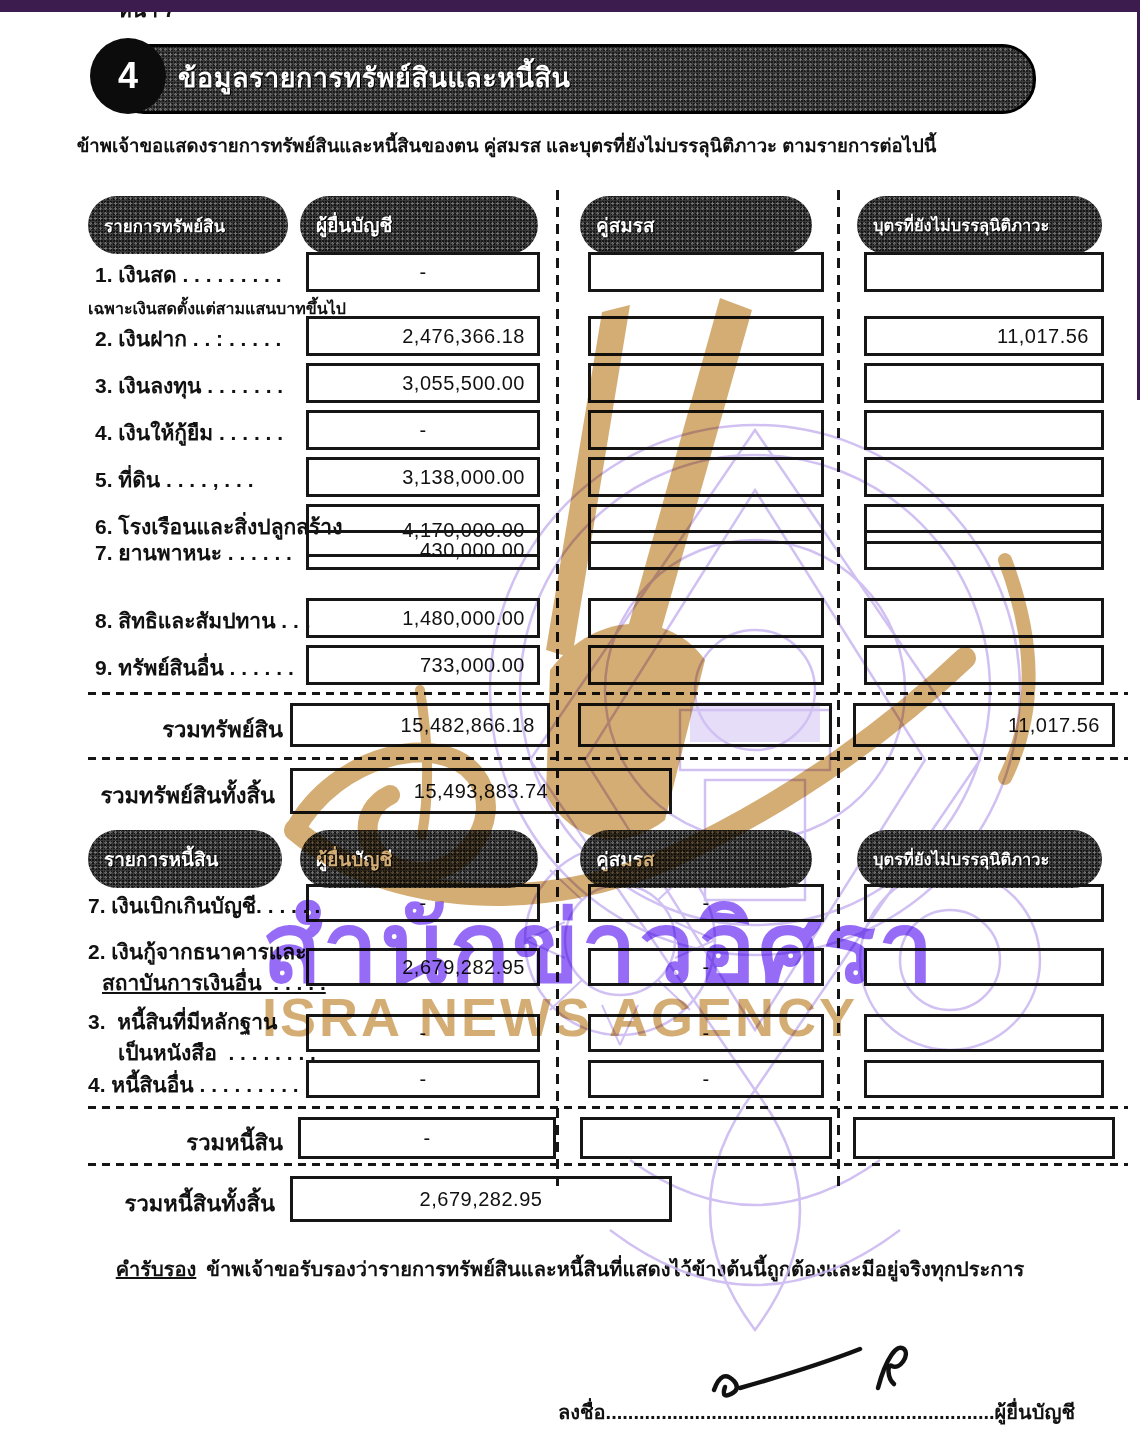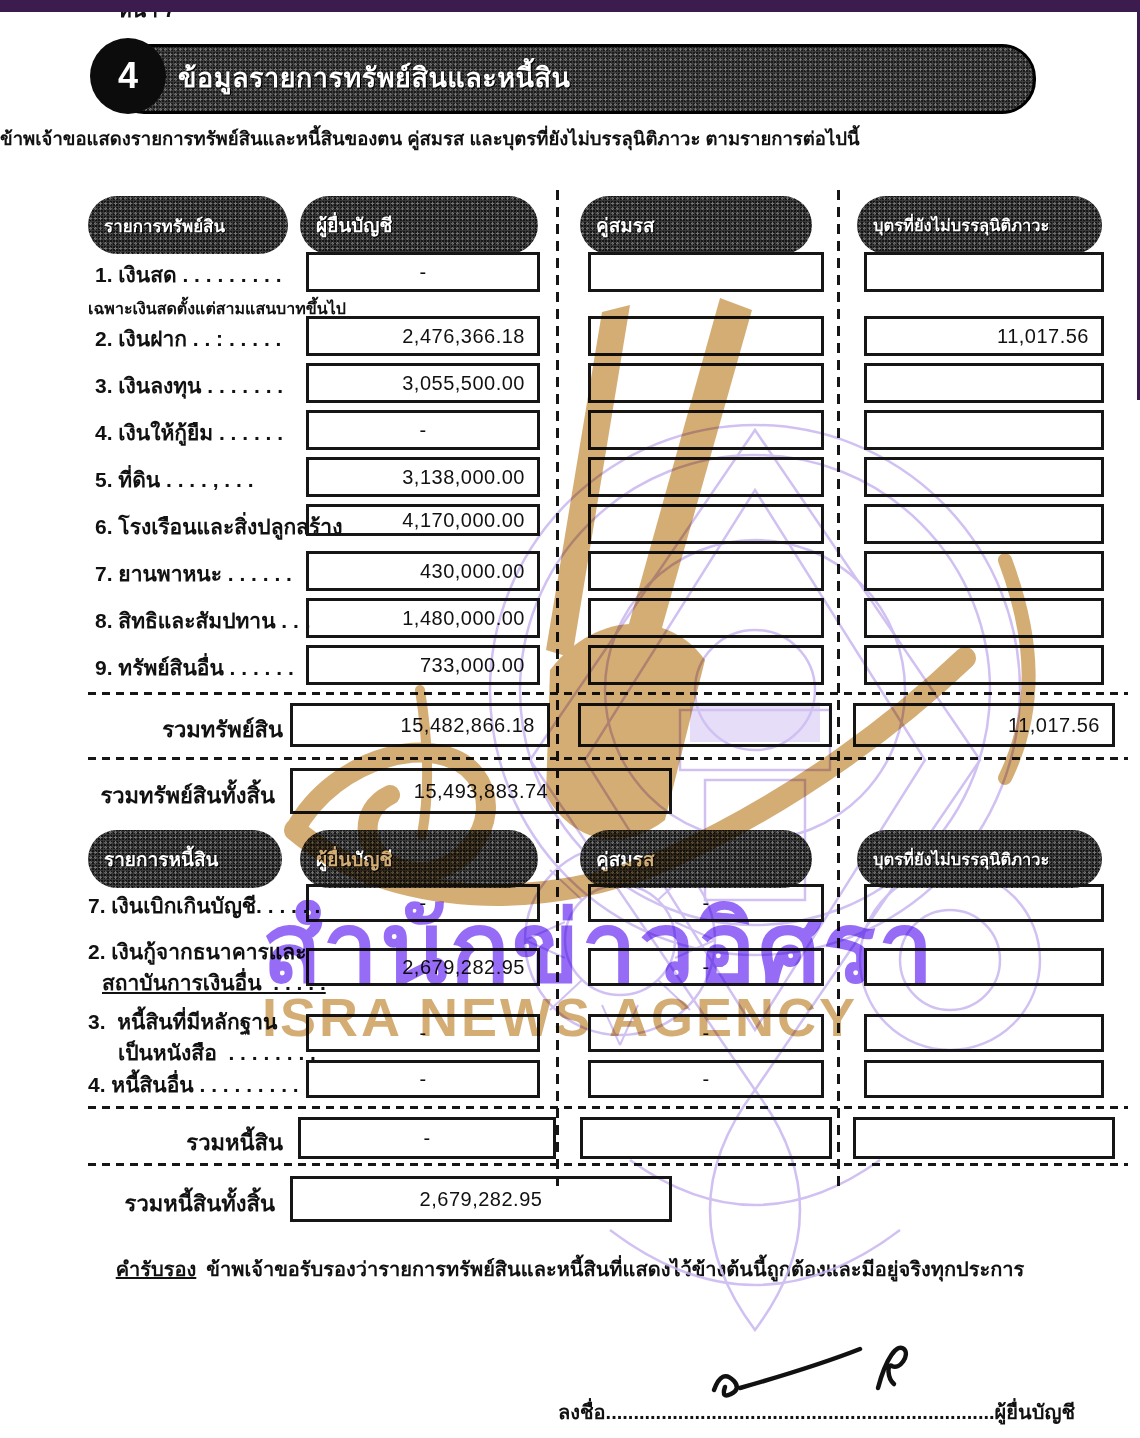--- a/index.html
+++ b/index.html
@@ -24,21 +24,21 @@
   }
   .num-badge{
     left:90px;top:38px;width:76px;height:76px;border-radius:50%;background:#0c0c0c;
     z-index:3;display:flex;align-items:center;justify-content:center;
     color:#fff;font-size:36px;font-weight:700;
   }
   .title-text{
     left:178px;top:56px;z-index:4;color:#fff;font-size:27px;font-weight:700;
     text-shadow:0 0 2px #000,1px 1px 0 #000;letter-spacing:.5px;
   }
-  .intro{left:0;top:124px;width:1013px;font-size:18.5px;font-weight:700;white-space:nowrap;}
+  .intro{left:0;top:131px;width:1013px;text-align:center;font-size:18.5px;font-weight:700;white-space:nowrap;}
   
   .pill{
     height:58px;border-radius:30px;z-index:3;
     background-color:#161616;
     background-image:radial-gradient(rgba(255,255,255,.30) 1px,transparent 1.4px),
                      radial-gradient(rgba(255,255,255,.15) 1px,transparent 1.2px);
     background-size:5px 5px,3px 3px;background-position:0 0,2px 3px;
     color:#fff;display:flex;align-items:center;padding-left:16px;box-sizing:border-box;
     font-weight:700;text-shadow:0 0 2px #000,1px 1px 0 #000;
   }
@@ -198,32 +198,32 @@
     <div class="bx c2" style="top:0;height:40px;">
         <span class="val ctr"></span>
       </div>
     <div class="bx c3" style="top:0;height:40px;">
         <span class="val ctr"></span>
       </div>
   </div>
 
   <div class="abs row" style="top:504px;height:40px;border-radius:17px;">
     <div class="lbl" style="top:6px;">6.  โรงเรือนและสิ่งปลูกสร้าง</div>
-    <div class="bx c1" style="top:0;height:32px;padding-left:48px;">
+    <div class="bx c1" style="top:0;height:53px;padding-left:48px;">
         <span class="val">4,170,000.00</span>
       </div>
     <div class="bx c2" style="top:0;height:40px;">
         <span class="val ctr"></span>
       </div>
     <div class="bx c3" style="top:0;height:40px;">
         <span class="val ctr"></span>
       </div>
   </div>
 
-  <div class="abs row" style="top:551px;height:52px;">
+  <div class="abs row" style="top:530px;height:52px;">
     <div class="lbl" style="top:6px;">7.  ยานพาหนะ  . . . . . .</div>
     <div class="bx c1" style="top:0;height:40px;">
         <span class="val">430,000.00</span>
       </div>
     <div class="bx c2" style="top:0;height:40px;">
         <span class="val ctr"></span>
       </div>
     <div class="bx c3" style="top:0;height:40px;">
         <span class="val ctr"></span>
       </div>

